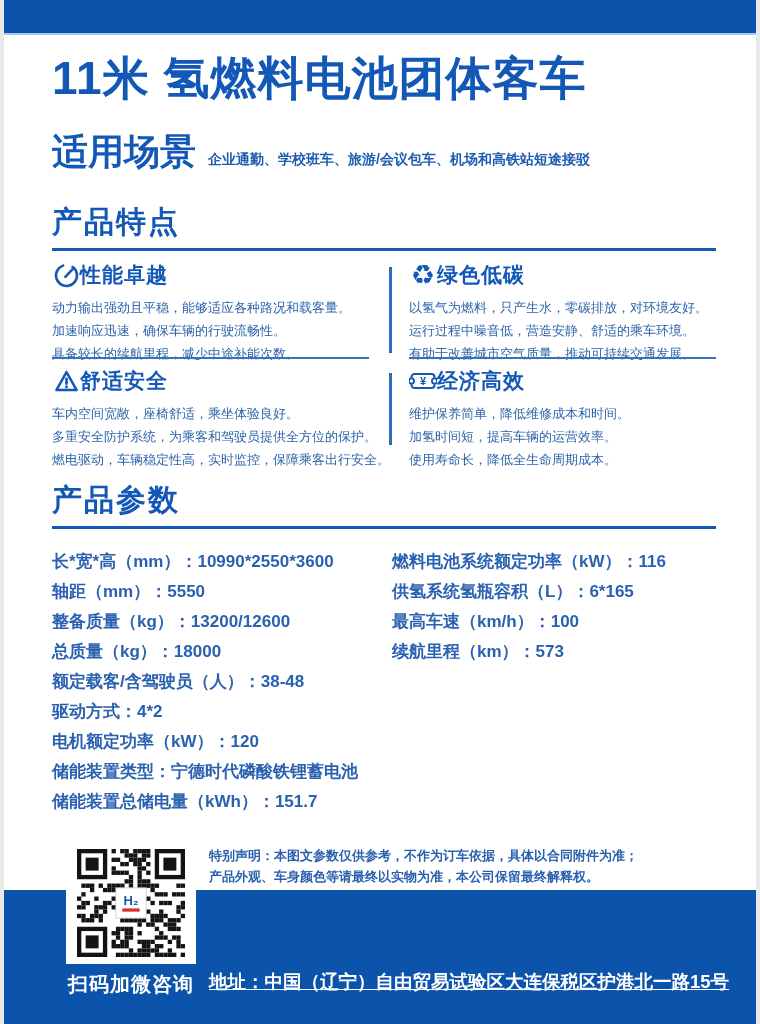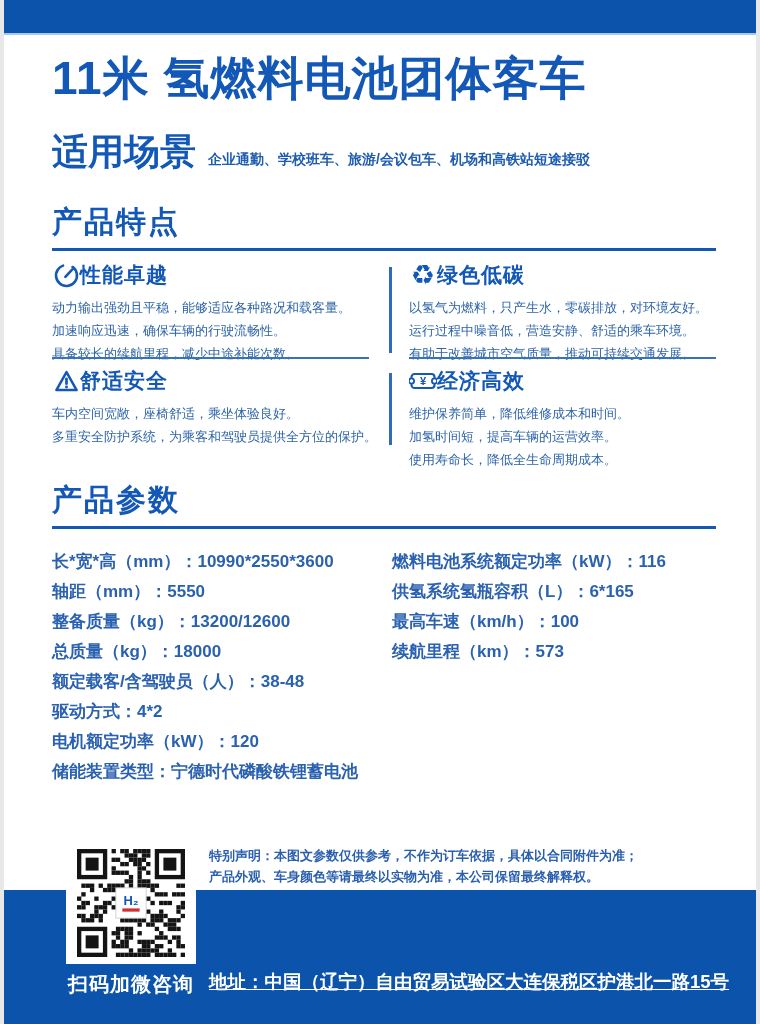--- a/index.html
+++ b/index.html
@@ -132,20 +132,21 @@
         <svg width="27" height="27" viewBox="0 0 24 24">
           <path d="M12 3.6 L21 19.6 H3 Z" fill="none" stroke="#1358B6" stroke-width="2.2" stroke-linejoin="round"></path>
           <line x1="12" y1="9.6" x2="12" y2="14" stroke="#1358B6" stroke-width="2.4" stroke-linecap="round"></line>
           <circle cx="12" cy="16.9" r="1.3" fill="#1358B6"></circle>
         </svg>
       </span>
       <span class="f-title">舒适安全</span>
     </div>
     <div class="f-line">车内空间宽敞，座椅舒适，乘坐体验良好。</div>
     <div class="f-line">多重安全防护系统，为乘客和驾驶员提供全方位的保护。</div>
+    <div class="f-line">燃电驱动，车辆稳定性高，实时监控，保障乘客出行安全。</div>
   </div>
 
   <div class="feature" id="feature-3">
     <div class="f-head">
       <span class="f-icon">
         <svg width="28" height="24" viewBox="0 0 28 24">
           <rect x="2.5" y="5" width="23" height="14" rx="3" fill="none" stroke="#1358B6" stroke-width="2.1"></rect>
           <circle cx="2.5" cy="12" r="2.6" fill="#ffffff" stroke="#1358B6" stroke-width="1.8"></circle>
           <circle cx="25.5" cy="12" r="2.6" fill="#ffffff" stroke="#1358B6" stroke-width="1.8"></circle>
           <text x="14" y="16.2" text-anchor="middle" font-size="11" font-weight="bold" fill="#1358B6" font-family="'Liberation Sans','DejaVu Sans',sans-serif">¥</text>
@@ -165,20 +166,21 @@
 
   <div class="params" id="params-left">
     <div class="param-row">长*宽*高（mm）：10990*2550*3600</div>
     <div class="param-row">轴距（mm）：5550</div>
     <div class="param-row">整备质量（kg）：13200/12600</div>
     <div class="param-row">总质量（kg）：18000</div>
     <div class="param-row">额定载客/含驾驶员（人）：38-48</div>
     <div class="param-row">驱动方式：4*2</div>
     <div class="param-row">电机额定功率（kW）：120</div>
     <div class="param-row">储能装置类型：宁德时代磷酸铁锂蓄电池</div>
+    <div class="param-row">储能装置总储电量（kWh）：151.7</div>
   </div>
 
   <div class="params" id="params-right">
     <div class="param-row">燃料电池系统额定功率（kW）：116</div>
     <div class="param-row">供氢系统氢瓶容积（L）：6*165</div>
     <div class="param-row">最高车速（km/h）：100</div>
     <div class="param-row">续航里程（km）：573</div>
   </div>
 
   <div class="disclaimer">

